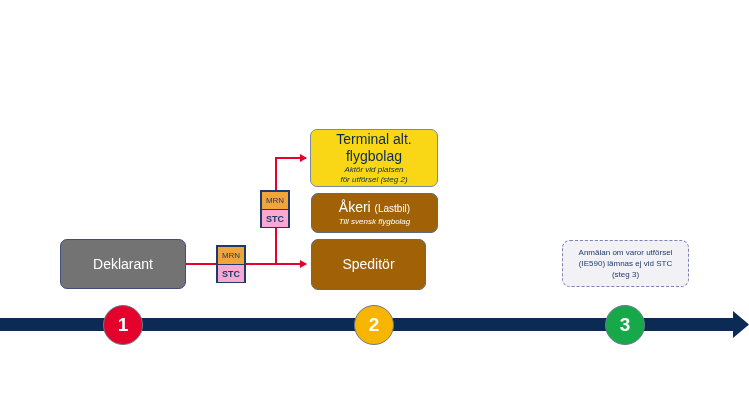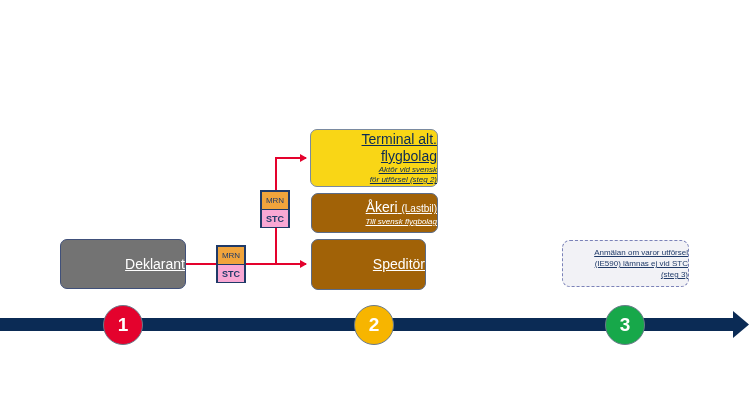--- a/index.html
+++ b/index.html
@@ -1,20 +1,20 @@
 <!DOCTYPE html>
 <html><head>
   <meta charset="utf-8">
   <style>
     html, body { margin: 0; padding: 0; background: #ffffff; }
     body { width: 749px; height: 420px; position: relative; overflow: hidden;
            font-family: "Liberation Sans", "DejaVu Sans", sans-serif; }
     .box { position: absolute; box-sizing: border-box; border-radius: 7px;
-           display: flex; flex-direction: column; align-items: flex-end; justify-content: center;
-           text-align: center; text-decoration: underline; }
+           display: flex; flex-direction: column; align-items: center; justify-content: center;
+           text-align: center; }
     .red-box { background: #737373; border: 1px solid #40507a; color: #fff; }
     .navy-box { background: #a16207; border: 1px solid #5a6b88; color: #fff; }
     .yellow-box { background: #f9d616; border: 1px solid #7a8aa0; color: #0b2b55; }
     .dashed-box { background: #f2f2f6; border: 1px dashed #7b82b8; color: #1f3a68; border-radius: 8px; }
     .main-label { font-size: 14px; line-height: 17px; }
     .italic-sub { font-size: 8px; font-style: italic; line-height: 10px; }
     .mrn-stc { position: absolute; width: 30px; height: 38px; box-sizing: border-box;
                border: 2px solid #1f3a68; background: #fff; }
     .mrn-stc .mrn { height: 17px; background: #f0a43c; color: #1f3a68; font-size: 8px;
                     display: flex; align-items: center; justify-content: center; border-bottom: 1px solid #1f3a68; }
@@ -43,21 +43,21 @@
   <polyline points="276,264 276,158 306,158" fill="none" stroke="#e4022d" stroke-width="2" marker-end="url(#arrowRed)"></polyline>
 </svg>
 
 <div class="box red-box" style="left:60px; top:239px; width:126px; height:50px;">
   <span class="main-label">Deklarant</span>
 </div>
 
 <div class="box yellow-box" style="left:310px; top:129px; width:128px; height:58px;">
   <span class="main-label">Terminal alt.</span>
   <span class="main-label">flygbolag</span>
-  <span class="italic-sub">Aktör vid svensk</span>
+  <span class="italic-sub">Aktör vid platsen</span>
   <span class="italic-sub">för utförsel (steg 2)</span>
 </div>
 
 <div class="box navy-box" style="left:311px; top:193px; width:127px; height:40px;">
   <span class="main-label">
     <span>Åkeri</span>
     <span style="font-size:10px;">(Lastbil)</span>
   </span>
   <span class="italic-sub">Till svensk flygbolag</span>
 </div>

